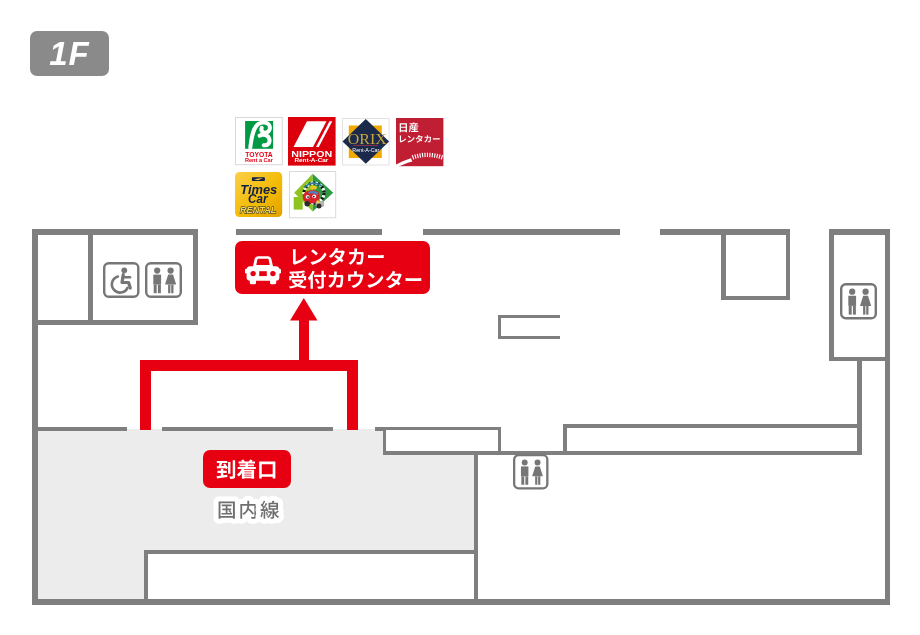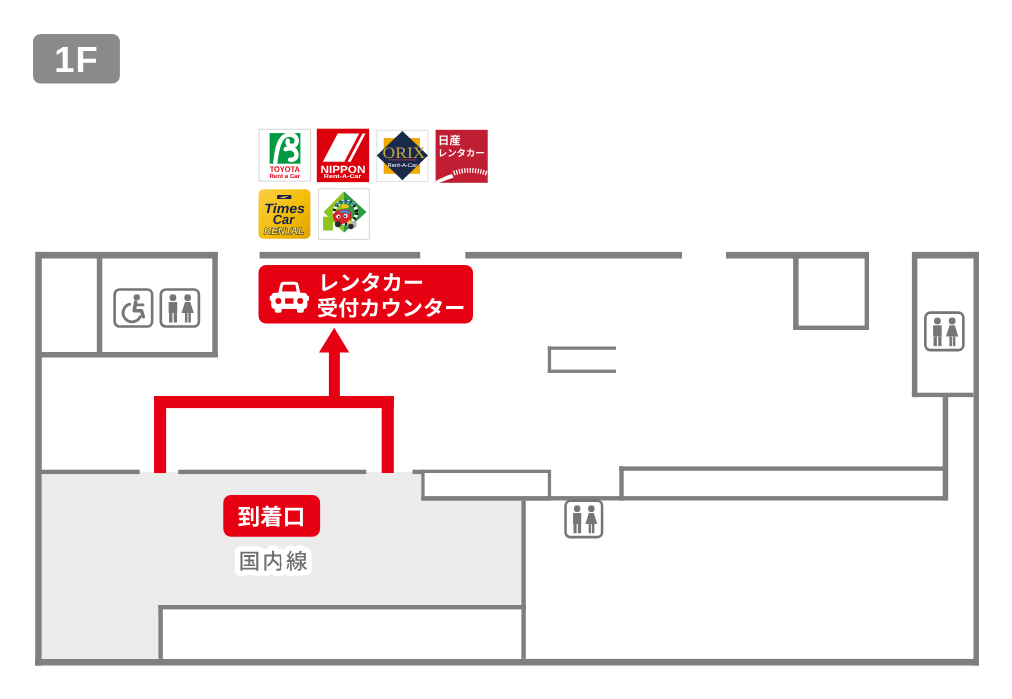--- a/index.html
+++ b/index.html
@@ -19,21 +19,21 @@
         <path id="g700_7740" d="M102 752H904V659H102ZM152 616H852V529H152ZM329 232H782V166H329ZM329 130H782V63H329ZM328 26H794V-59H328ZM57 487H943V393H57ZM437 684H560V412H437ZM226 818 333 852Q353 830 371 803Q389 775 397 753L286 712Q279 734 262 764Q245 794 226 818ZM658 853 789 820Q766 791 745 765Q723 740 707 722L605 753Q619 776 634 803Q650 831 658 853ZM268 442 387 413Q344 291 271 191Q198 90 109 25Q100 37 83 54Q67 71 50 88Q32 105 19 115Q104 169 169 254Q234 340 268 442ZM263 353H858V-88H732V268H382V-88H263Z"></path>
         <path id="g700_53e3" d="M106 752H896V-68H765V630H231V-70H106ZM166 135H847V12H166Z"></path>
         <path id="g700_65e5" d="M154 789H852V-76H723V668H277V-78H154ZM238 453H776V335H238ZM238 109H777V-12H238Z"></path>
         <path id="g700_7523" d="M343 377H894V284H343ZM321 209H866V117H321ZM243 29H948V-70H243ZM532 451H650V-32H532ZM347 455 453 430Q430 364 393 303Q356 243 315 201Q304 210 287 221Q270 232 252 242Q234 253 220 259Q262 295 295 347Q329 400 347 455ZM177 569H955V465H177ZM102 776H905V675H102ZM442 850H563V717H442ZM111 569H226V406Q226 353 221 289Q217 225 205 158Q193 91 171 28Q149 -36 113 -87Q104 -76 87 -61Q69 -45 51 -31Q33 -17 20 -11Q51 35 69 89Q87 143 96 199Q105 255 108 308Q111 361 111 406ZM255 669 364 697Q380 670 395 635Q409 601 413 576L297 544Q294 569 282 604Q270 639 255 669ZM646 707 783 679Q760 641 739 605Q718 569 700 544L601 573Q610 593 618 616Q627 640 634 664Q641 687 646 707Z"></path>
         <path id="g500_56fd" d="M245 643H750V559H245ZM272 438H727V357H272ZM232 209H769V131H232ZM450 616H539V167H450ZM588 317 648 350Q674 327 701 297Q728 268 742 245L678 208Q664 231 638 262Q612 293 588 317ZM82 801H917V-84H817V714H178V-84H82ZM134 54H863V-34H134Z"></path>
         <path id="g500_5185" d="M445 421 517 473Q552 441 592 404Q633 367 671 329Q710 291 744 256Q777 220 800 192L722 130Q701 159 669 196Q636 232 599 272Q561 311 521 349Q481 388 445 421ZM452 844H550V629Q550 580 544 527Q538 474 522 419Q506 364 474 310Q443 257 393 207Q343 157 270 114Q264 124 252 138Q240 151 227 164Q214 177 202 185Q273 223 319 266Q365 310 392 357Q419 403 432 451Q445 498 449 544Q452 589 452 630ZM94 675H857V582H189V-86H94ZM815 675H908V31Q908 -10 897 -33Q887 -56 858 -68Q830 -79 783 -82Q735 -84 668 -84Q666 -71 661 -54Q656 -36 650 -19Q643 -2 636 11Q669 10 701 9Q732 8 756 8Q780 9 790 9Q804 10 810 15Q815 20 815 33Z"></path>
         <path id="g500_7dda" d="M885 345 962 288Q920 251 873 214Q827 176 788 151L731 196Q756 216 784 241Q813 267 840 294Q866 322 885 345ZM639 846 745 828Q726 789 704 752Q683 715 665 689L585 708Q599 737 615 776Q630 815 639 846ZM525 527V454H833V527ZM525 668V597H833V668ZM439 743H923V380H439ZM638 416H723V11Q723 -21 716 -40Q709 -59 687 -69Q666 -79 634 -81Q602 -84 555 -84Q553 -66 546 -43Q539 -20 531 -2Q562 -3 587 -3Q613 -3 622 -2Q632 -2 635 1Q638 4 638 12ZM407 302H564V223H407ZM544 302H561L576 304L627 283Q601 163 545 82Q489 1 415 -44Q410 -34 399 -22Q389 -9 377 2Q366 14 357 20Q425 57 474 125Q524 193 544 288ZM713 411Q724 359 744 305Q764 250 795 199Q826 147 872 104Q918 61 981 34Q972 25 961 11Q950 -2 940 -17Q930 -31 924 -43Q863 -11 818 37Q773 85 742 140Q711 195 691 251Q672 307 661 355ZM189 844 271 814Q252 776 230 736Q209 695 188 658Q166 621 147 593L83 620Q102 649 121 689Q141 728 159 769Q177 810 189 844ZM301 728 379 692Q344 636 302 574Q259 512 216 454Q173 397 135 353L79 385Q107 418 138 461Q169 503 199 550Q228 596 255 642Q281 688 301 728ZM32 624 80 687Q106 663 133 634Q160 605 183 577Q206 549 218 526L167 454Q155 479 133 509Q111 538 84 569Q57 599 32 624ZM264 494 332 522Q352 489 371 451Q390 412 405 377Q419 341 426 312L352 279Q347 308 333 345Q320 382 302 421Q284 460 264 494ZM25 403Q91 407 181 411Q271 416 366 422L367 344Q278 337 191 331Q104 325 36 320ZM291 248 359 269Q378 227 392 178Q406 129 410 93L339 70Q336 106 322 156Q309 206 291 248ZM78 265 156 252Q147 181 130 112Q114 43 91 -5Q83 0 70 7Q57 13 44 20Q30 26 21 29Q44 75 58 138Q71 201 78 265ZM186 363H268V-84H186Z"></path>
       </defs>
     </svg>
 
-<div style="position:absolute;left:30px;top:31px;width:79px;height:45px;background:#8a8a8a;border-radius:7px;color:#fff;font-size:33px;font-weight:700;text-align:center;line-height:45px;letter-spacing:1px;">1F</div>
+<div style="position:absolute;left:30px;top:31px;width:79px;height:45px;background:#8a8a8a;border-radius:7px;color:#fff;font-size:33px;font-weight:700;text-align:center;line-height:45px;letter-spacing:1px;font-style:italic;">1F</div>
 
 <div style="position:absolute;left:33px;top:229px;width:164.5px;height:5.5px;background:#7f7f7f;"></div>
 
 <div style="position:absolute;left:236px;top:229px;width:146px;height:5.5px;background:#7f7f7f;"></div>
 
 <div style="position:absolute;left:423px;top:229px;width:197px;height:5.5px;background:#7f7f7f;"></div>
 
 <div style="position:absolute;left:660px;top:229px;width:130px;height:5.5px;background:#7f7f7f;"></div>
 
 <div style="position:absolute;left:829px;top:229px;width:61px;height:5.5px;background:#7f7f7f;"></div>

